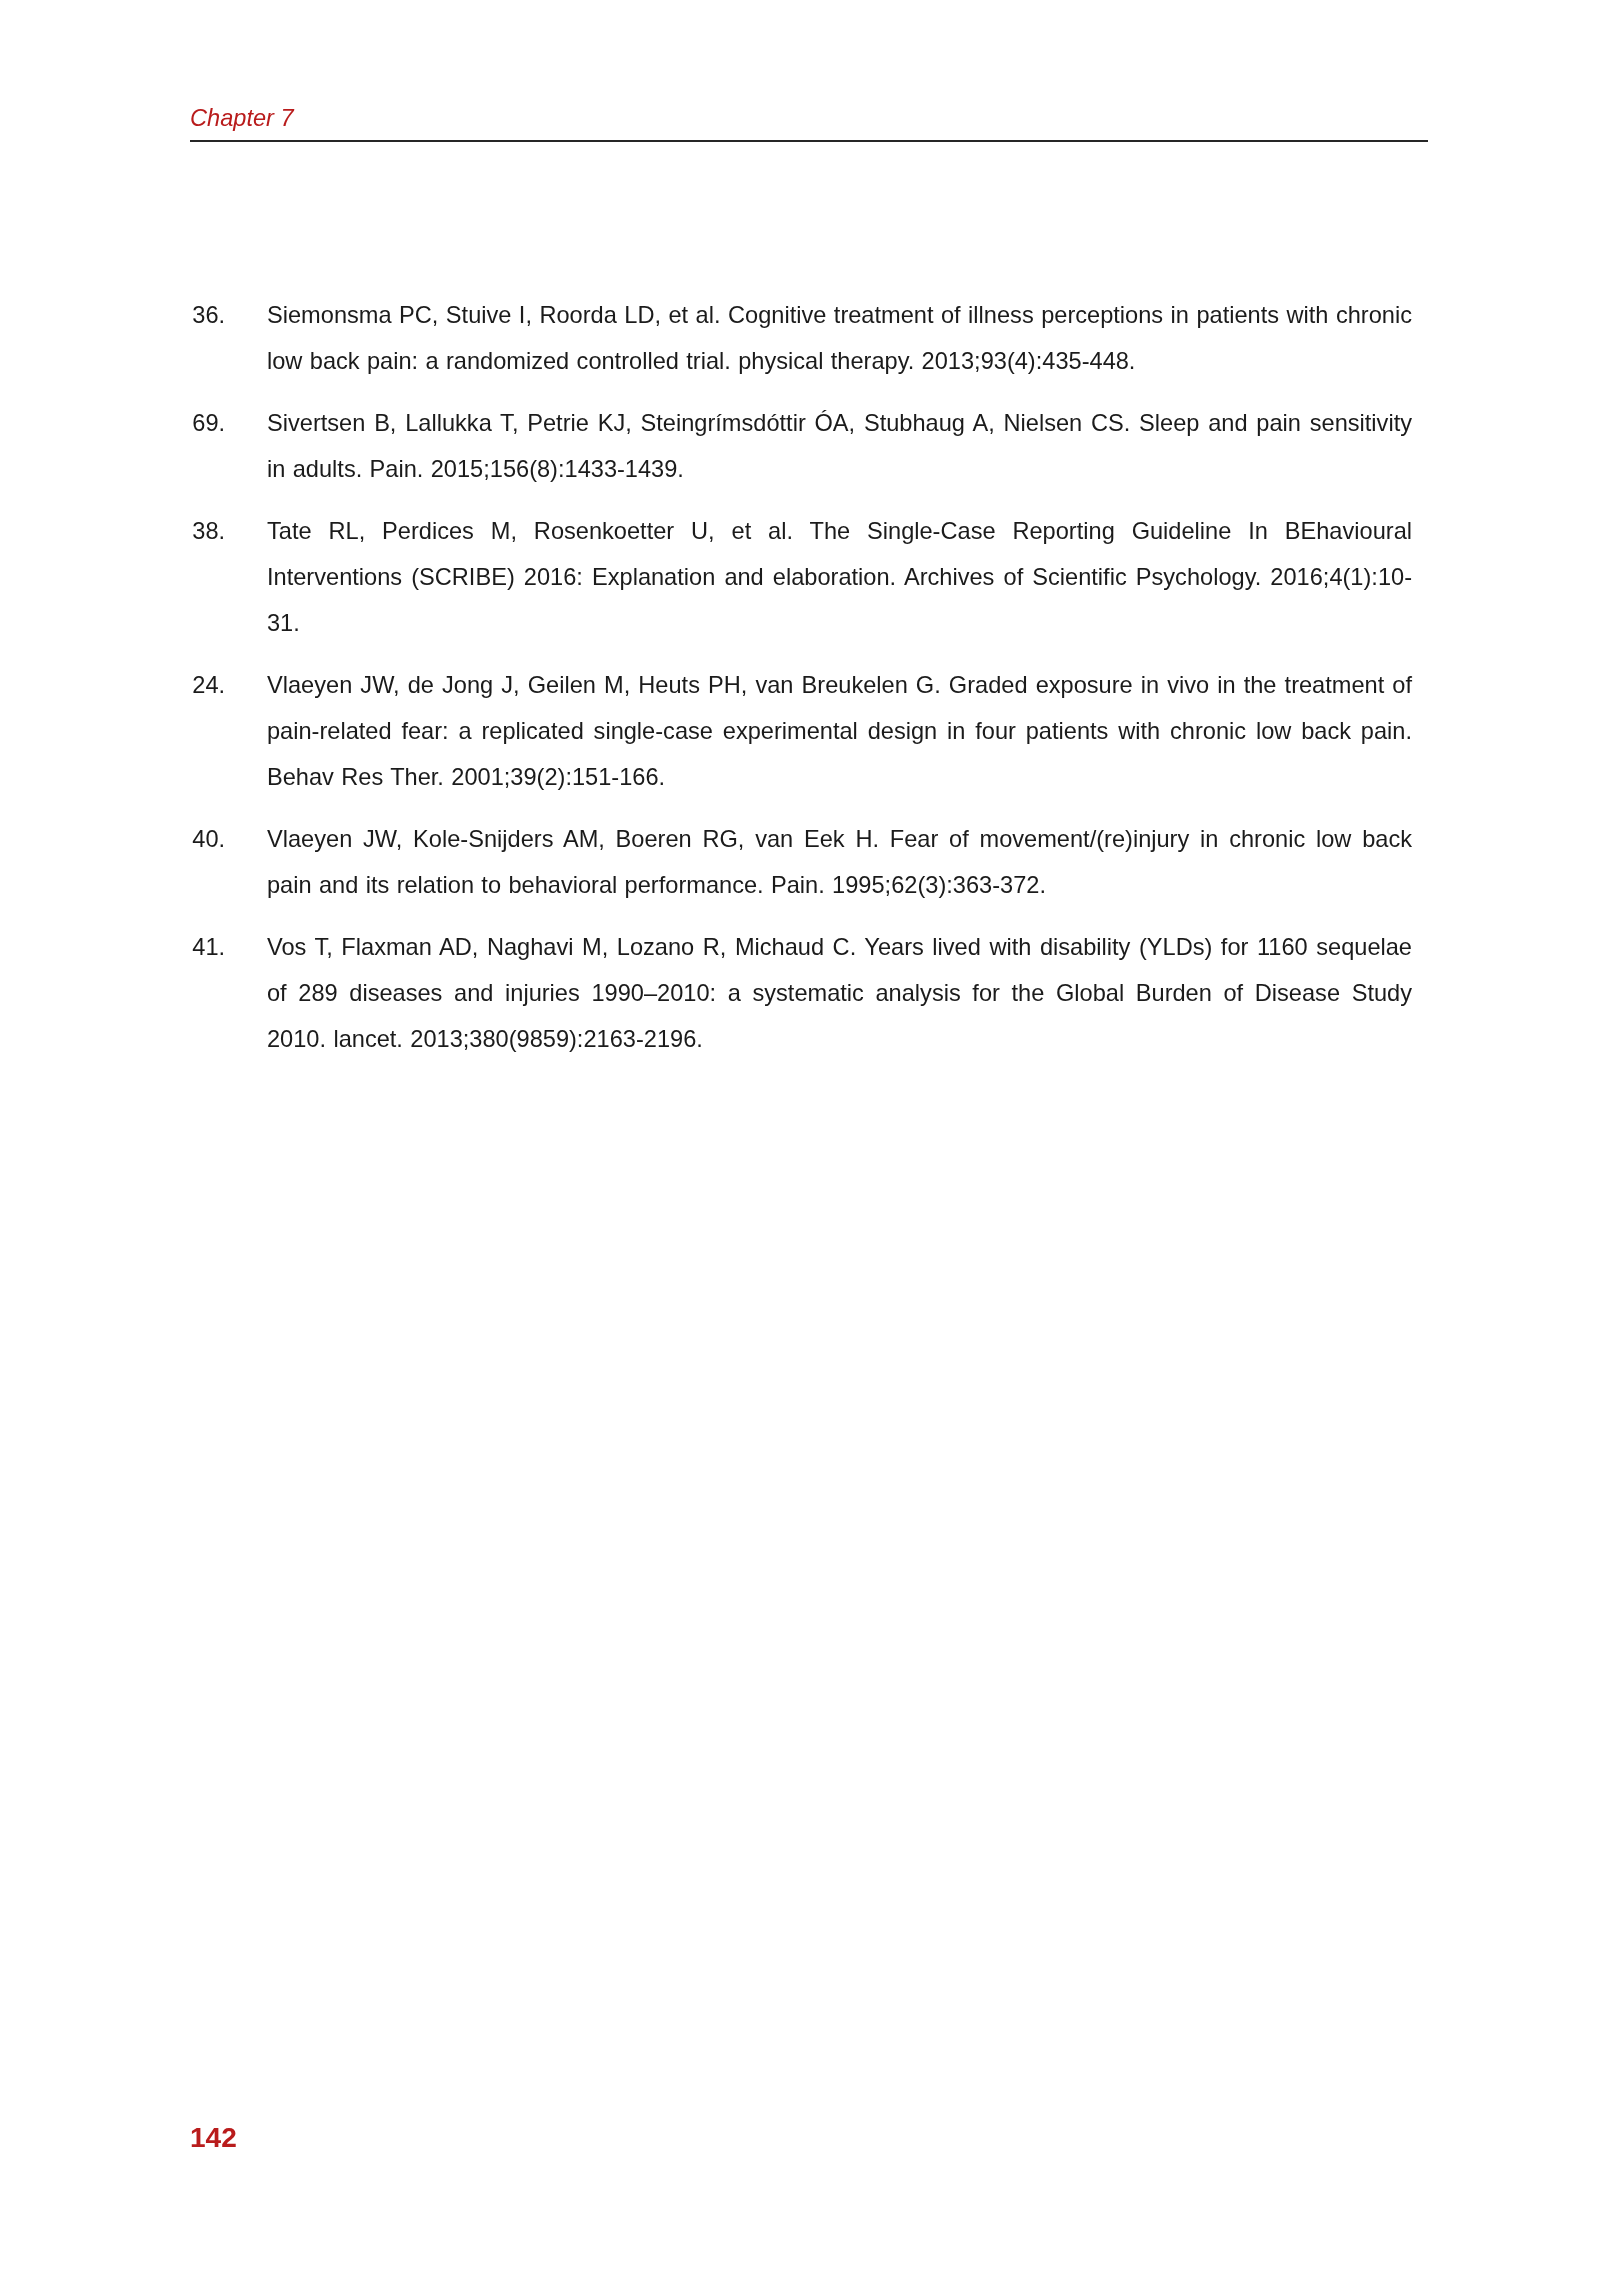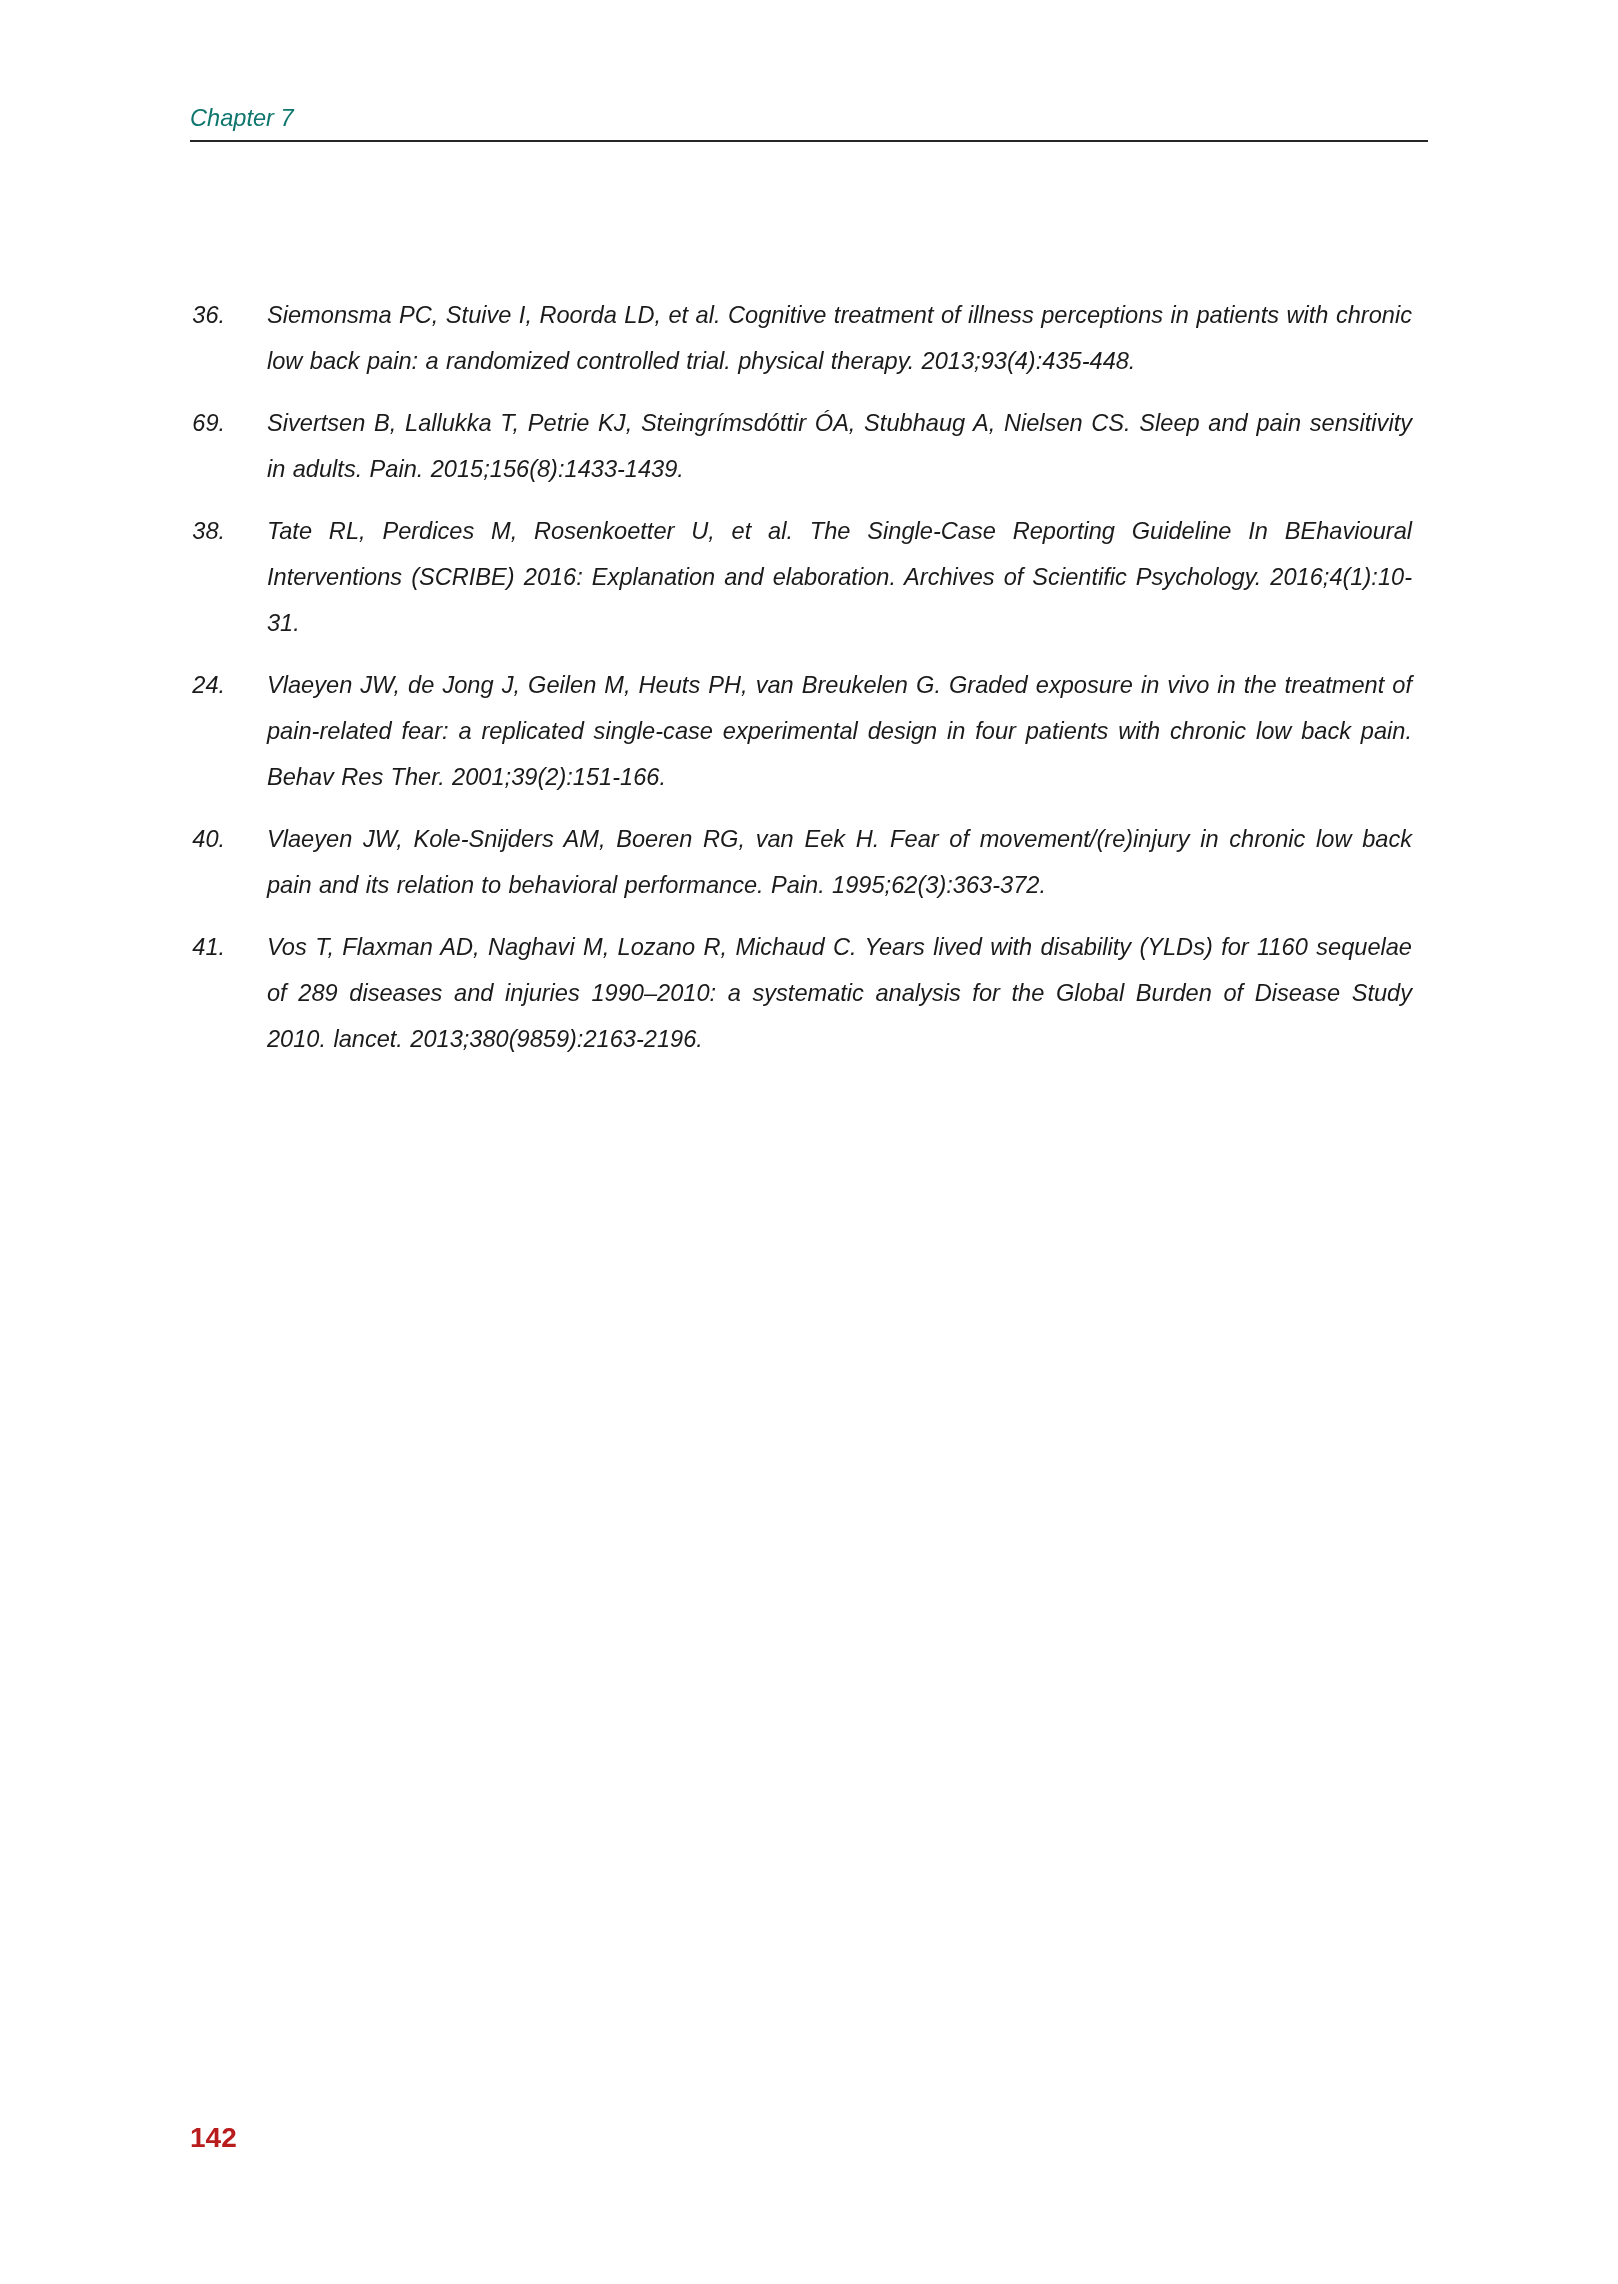--- a/index.html
+++ b/index.html
@@ -24,39 +24,38 @@
   .page-header {
     position: absolute;
     left: 190px;
     top: 104px;
     width: 1238px;
   }
   .chapter-title {
     font-style: italic;
     font-size: 23.6px;
     line-height: 28px;
-    color: #0f766e;
+    color: #b91c1c;
   }
   .header-rule {
     margin-top: 7.6px;
     height: 2.3px;
     background: #262626;
   }
   .references {
     position: absolute;
     left: 190px;
     top: 276px;
     width: 1238px;
     font-size: 23.6px;
   }
   .ref {
     position: relative;
     padding-left: 61px;
     margin-bottom: 1.5px;
-    font-style: italic;
   }
   .ref-num {
     position: absolute;
     left: 2.3px;
     top: 0;
     line-height: 46px;
     white-space: nowrap;
   }
   .ref-text {
     margin: 16px;

